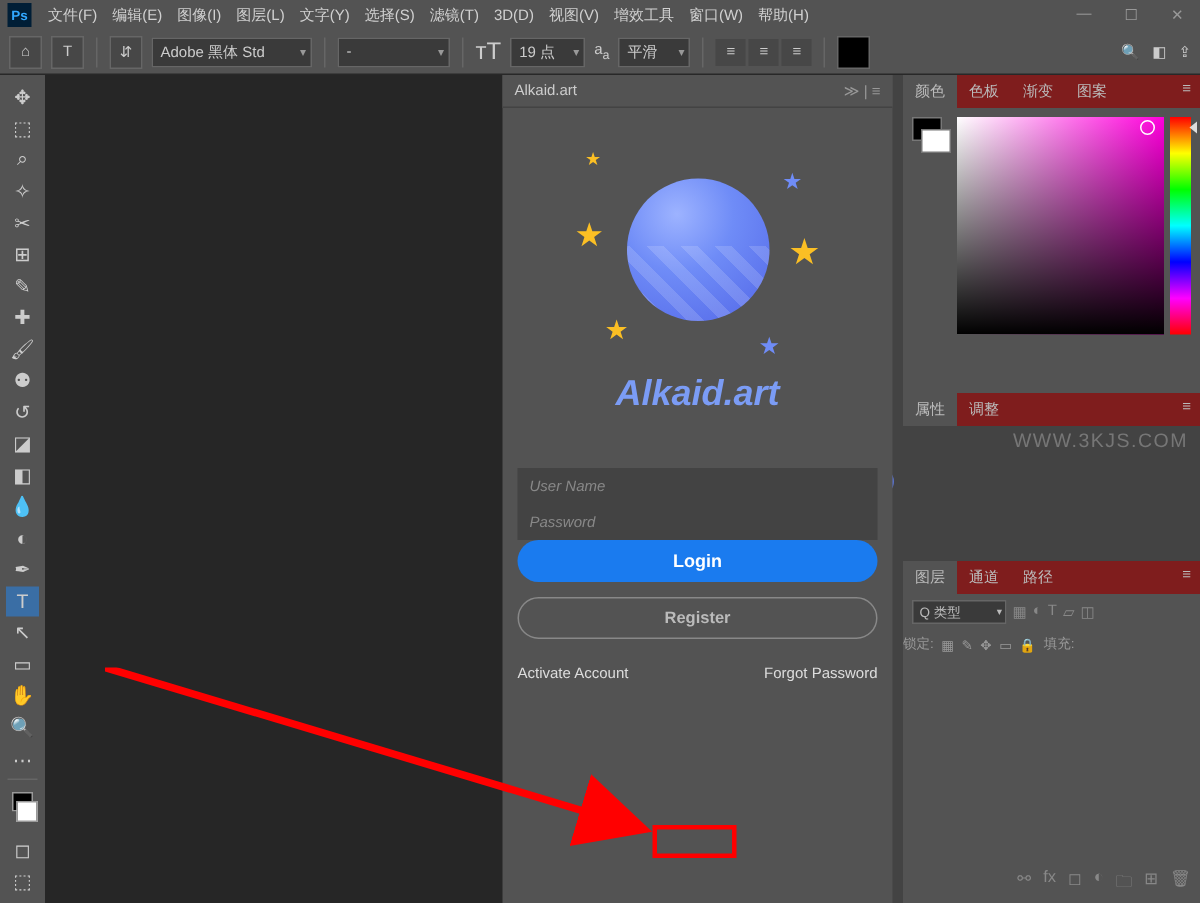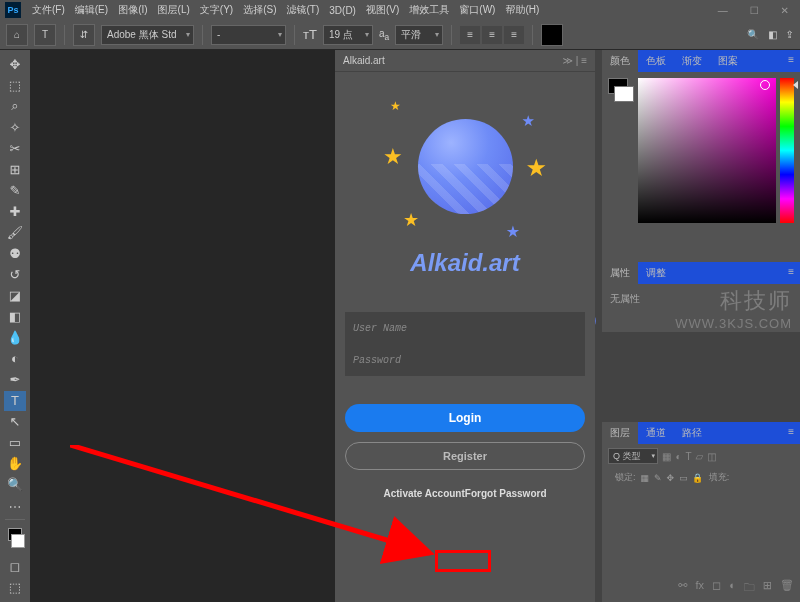--- a/index.html
+++ b/index.html
@@ -50,37 +50,37 @@
   .s1 { left:45px; top:15px; font-size:12px; }
   .s2 { right:50px; top:28px; font-size:15px; color:#6f8cf7; }
   .s3 { left:38px; top:60px; font-size:22px; }
   .s4 { right:38px; top:70px; font-size:24px; }
   .s5 { left:58px; bottom:18px; font-size:18px; }
   .s6 { right:65px; bottom:8px; color:#6f8cf7; font-size:16px; }
   
   .brand { font-size:24px; color:#7b9cf5; font-style:italic; font-weight:bold; margin-bottom:35px; }
   
   .fld-label { font-size:10px; color:#aaa; text-align:left; margin:5px 3px 3px; }
-  .fld { width:100%; height:24px; background:#434343; border:none; padding:16px 8px; color:#ccc; font-size:10px;font-family:Liberation Mono, monospace; }
+  .fld { width:100%; height:24px; background:#434343; border:none; padding:0 8px; color:#ccc; font-size:10px; }
   .fld::placeholder { color:#888; font-style:italic; }
   
-  .btn-login { width:100%; height:28px; background:#1a7bef; color:#fff; border:none; border-radius:14px; font-size:12px; font-weight:bold; margin-top:28px; cursor:pointer; }
+  .btn-login { width:100%; height:28px; background:#1a7bef; color:#fff; border:none; border-radius:14px; font-size:12px; font-weight:bold; cursor:pointer; }
   .btn-register { width:100%; height:28px; background:transparent; color:#bbb; border:1px solid #888; border-radius:14px; font-size:11px; font-weight:bold; margin-top:10px; cursor:pointer; }
-  .links { display:flex; justify-content:center; margin-top:18px; font-size:10px; color:#ddd; font-weight:bold; }
+  .links { display:flex; justify-content:space-between; margin-top:18px; font-size:10px; color:#ddd; font-weight:normal; }
   .links span { cursor:pointer; }
   .red-box { position:absolute; left:405px; top:500px; width:56px; height:22px; border:3px solid #ff0000; pointer-events:none; }
   
   
   .dock-strip { width: 30px; background:#434343; display:flex; flex-direction:column; align-items:center; padding:4px 0; gap:10px; }
   .dock-strip .di { width:20px; height:20px; color:#aaa; font-size:13px; display:flex; align-items:center; justify-content:center; }
   .dock-strip .di.planet { background:radial-gradient(circle,#7b9cf5,#4a5db5); border-radius:50%; width:18px; height:18px; }
   
   
   .right-panels { width: 198px; background:#434343; display:flex; flex-direction:column; }
-  .panel-tabs { height:22px; display:flex; font-size:10px; color:#bbb; background:#1d4ed8; }
+  .panel-tabs { height:22px; display:flex; font-size:10px; color:#bbb; background:#7f1d1d; }
   .panel-tabs span { padding:4px 8px; cursor:pointer; }
   .panel-tabs span.active { background:#535353; }
   .panel-tabs .menu-icon { margin-left:auto; padding:4px 6px; }
   
   .color-panel { height:190px; padding:6px; display:flex; gap:4px; background:#535353; }
   .color-sw { display:flex; flex-direction:column; gap:0; }
   .color-sw .sw { width:20px; height:16px; border:1px solid #777; }
   .sw.fg { background:#000; }
   .sw.bg { background:#fff; margin-top:-8px; margin-left:6px; }
   .cpick { flex:1; height:145px; background: linear-gradient(to bottom, rgba(0,0,0,0) 0%, #000 100%), linear-gradient(to right, #fff 0%, #ff00dc 100%); position:relative; }
@@ -94,21 +94,21 @@
   .watermark .w1 { font-size:22px; letter-spacing:2px; }
   .watermark .w2 { font-size:13px; letter-spacing:1px; }
   
   .mid-gap { height:90px; background:#434343; }
   
   .layers-panel { flex:1; background:#535353; font-size:10px; color:#bbb; }
   .layer-controls { padding:4px 6px; display:flex; align-items:center; gap:4px; flex-wrap:wrap; }
   .layer-controls .dd2 { background:#3a3a3a; border:1px solid #666; padding:1px 14px 1px 4px; font-size:9px; position:relative; height:16px; display:flex; align-items:center; }
   .layer-controls .dd2::after { content:"▾"; position:absolute; right:2px; font-size:7px; }
   .mini-icons { display:flex; gap:4px; color:#888; font-size:10px; }
-  .lock-row { padding:3px 13px; display:flex; align-items:center; gap:5px; font-size:9px; color:#999; }
+  .lock-row { padding:3px 0; display:flex; align-items:center; gap:5px; font-size:9px; color:#999; }
   .footer-icons { position:absolute; bottom:4px; right:6px; display:flex; gap:8px; color:#888; font-size:11px; }
   
   svg.arrow-svg { position:absolute; left:40px; top:395px; pointer-events:none; }
 </style>
 </head>
 <body>
 
 <div class="menubar">
   <div class="ps-icon">Ps</div>
   <span>文件(F)</span>
@@ -128,25 +128,25 @@
     <span>☐</span>
     <span>✕</span>
   </div>
 </div>
 
 <div class="optbar">
   <div class="icon-btn">⌂</div>
   <div class="icon-btn">T</div>
   <div class="sep"></div>
   <div class="icon-btn">⇵</div>
-  <div class="dd" style="width:93px">Adobe 黑体 Std</div>
+  <div class="dd" style="width:107px">Adobe 黑体 Std</div>
   <div class="sep"></div>
   <div class="dd" style="width:75px">-</div>
   <div class="sep"></div>
-  <span style="font-size:13px">ᴛT</span>
+  <span style="font-size:16px">ᴛT</span>
   <div class="dd" style="width:50px">19 点</div>
   <span>a<sub>a</sub></span>
   <div class="dd" style="width:48px">平滑</div>
   <div class="sep"></div>
   <div class="align-group">
     <div class="align-btn">≡</div>
     <div class="align-btn">≡</div>
     <div class="align-btn">≡</div>
   </div>
   <div class="sep"></div>
@@ -262,35 +262,32 @@
       <div class="hue">
           <div class="tri"></div>
         </div>
     </div>
 
     <div class="panel-tabs">
       <span class="active">属性</span>
       <span>调整</span>
       <span class="menu-icon">≡</span>
     </div>
-    <div class="props-panel">
-      <span>无属性</span>
-    </div>
 
     <div class="mid-gap"></div>
 
     <div class="panel-tabs">
       <span class="active">图层</span>
       <span>通道</span>
       <span>路径</span>
       <span class="menu-icon">≡</span>
     </div>
     <div class="layers-panel">
       <div class="layer-controls">
-        <div class="dd2" style="width:50px">Q 类型</div>
+        <div class="dd2" style="width:63px">Q 类型</div>
         <div class="mini-icons">
           <span>▦</span>
           <span>◐</span>
           <span>T</span>
           <span>▱</span>
           <span>◫</span>
         </div>
       </div>
       <div class="lock-row">
         <span>锁定:</span>
@@ -308,15 +305,14 @@
         <span>◐</span>
         <span>🗀</span>
         <span>⊞</span>
         <span>🗑</span>
       </div>
     </div>
   </div>
 </div>
 
 <div class="watermark">
-  <div class="w1">科技师</div>
   <div class="w2">WWW.3KJS.COM</div>
 </div>
 
 </body></html>

